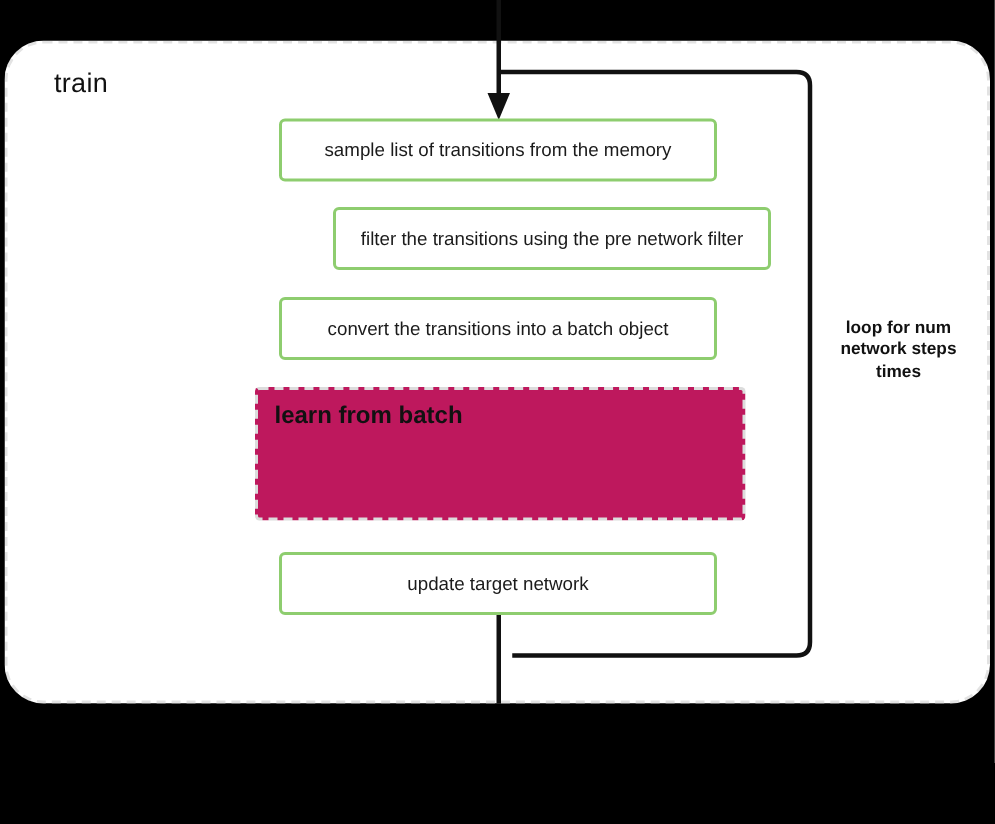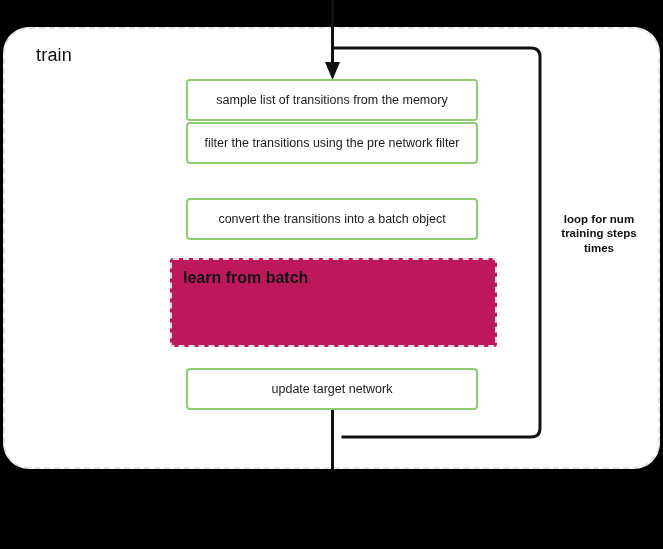--- a/index.html
+++ b/index.html
@@ -60,21 +60,21 @@
     display: flex;
     align-items: center;
     justify-content: center;
     font-size: 12.5px;
     color: #1b1b1b;
     left: 186px;
     width: 292px;
     height: 42px;
   }
   #proc-0 { top: 79px; }
-  #proc-1 { top: 122px; }
+  #proc-1 { top: 138px; margin-left: 36px; }
   #proc-2 { top: 198px; }
   #proc-3 { top: 368px; }
 
   
   #learn-group {
     position: absolute;
     left: 170px;
     top: 258px;
     width: 327px;
     height: 89px;
@@ -146,14 +146,14 @@
 <div id="learn-group">
   <div id="learn-group-title">learn from
 batch</div>
 </div>
 
 <div class="proc-box" id="proc-3">
   <span>update target network</span>
 </div>
 
 <div id="loop-label">loop for num
-training steps
+network steps
 times</div>
 
 </body></html>

